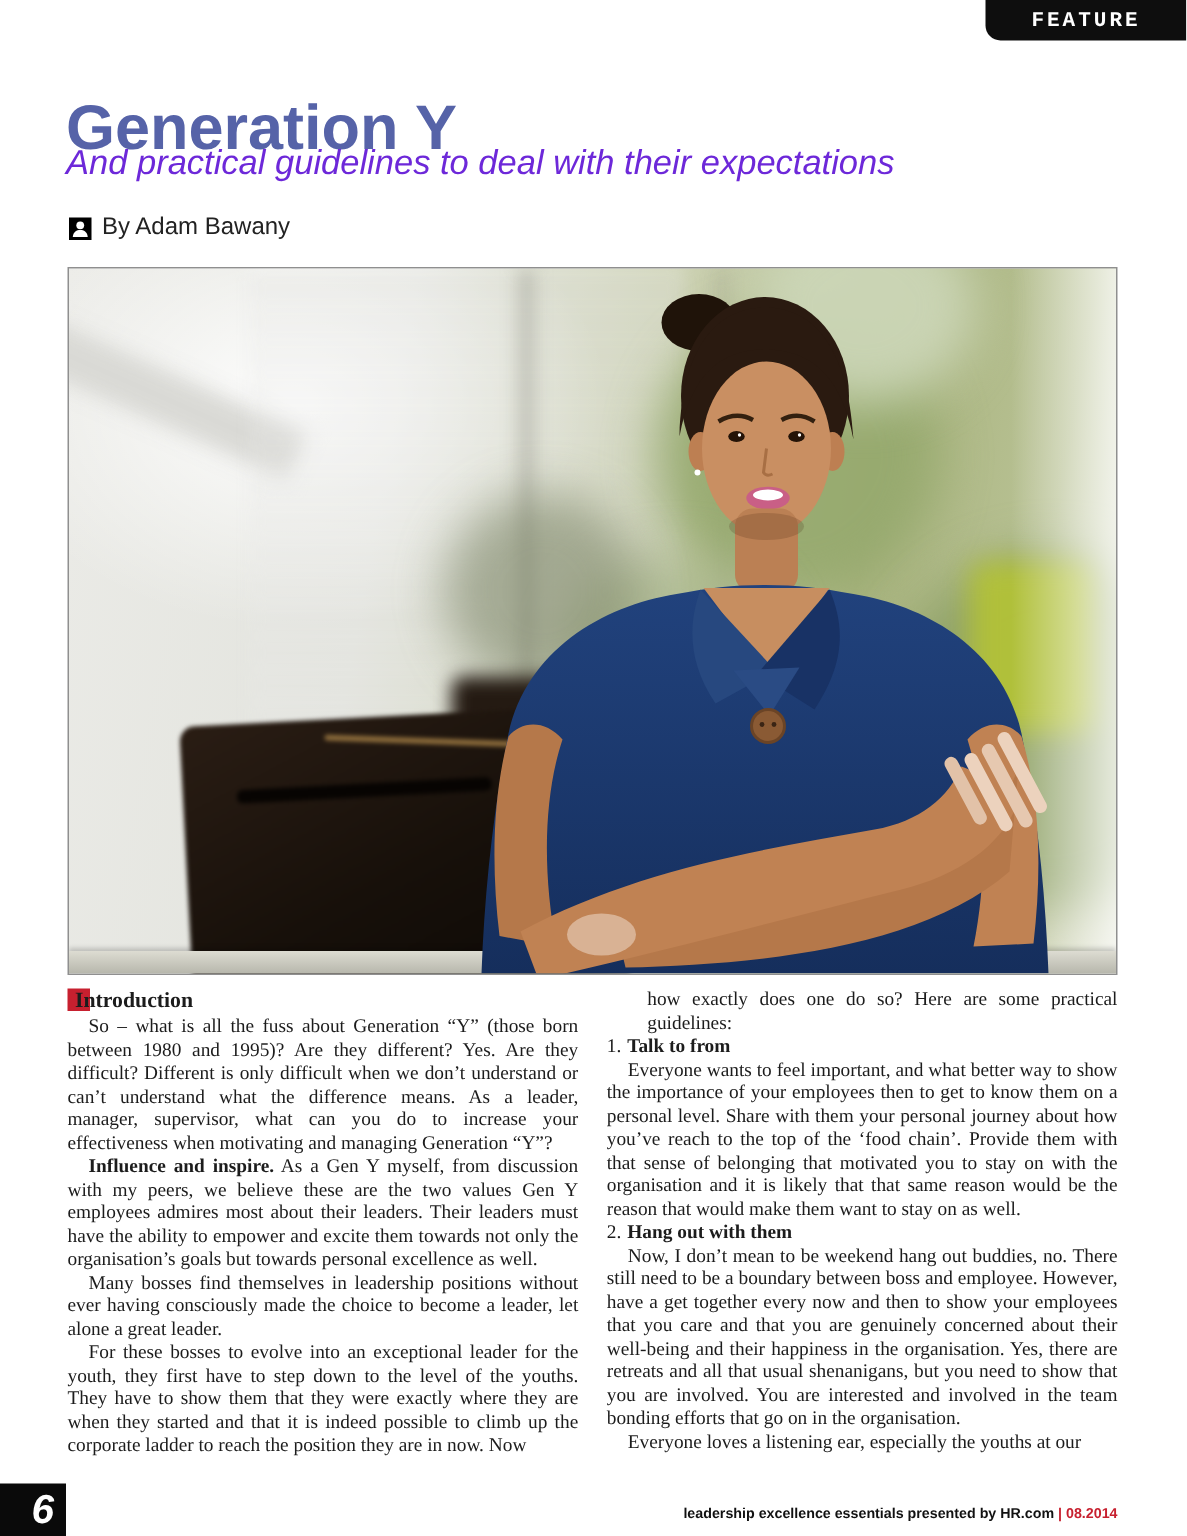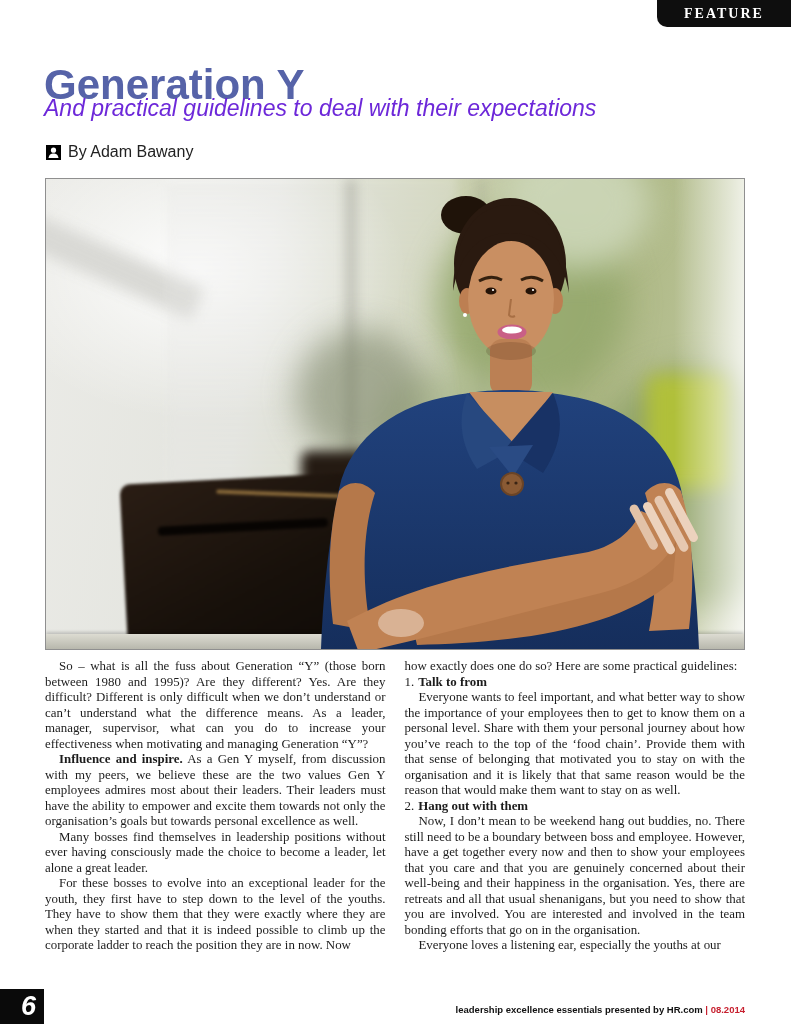--- a/index.html
+++ b/index.html
@@ -2,21 +2,21 @@
 <html style="--accent_red: #c7202f; --title_blue: #5663a8; --navy_top: #1d3a70; --skin_tone: #c08253; --plant_green: #9aab6e;"><head>
 <meta charset="utf-8">
 <style>
   html,body{margin:0;padding:0;background:#fff;}
   .page{position:relative;width:791px;height:1024px;background:#fff;overflow:hidden;
         font-family:"Liberation Serif",serif;color:#1c1c1c;}
 
   
   .feature-badge{position:absolute;top:0;right:0;width:134px;height:27px;background:#0e0e0e;
         border-radius:0 0 0 10px;display:flex;align-items:center;justify-content:center;
-        color:#fff;font-family:Liberation Serif, serif;font-weight:bold;font-size:14px;letter-spacing:2px;}
+        color:#fff;font-family:Liberation Mono, monospace;font-weight:bold;font-size:14px;letter-spacing:2px;}
   .page-title{position:absolute;left:44px;top:33px;font-family:"Liberation Sans",sans-serif;
         font-size:42px;letter-spacing:0px;color:var(--title_blue,#5663a8);}
   .subtitle{position:absolute;left:44px;top:95px;font-family:"Liberation Sans",sans-serif;
         font-style:italic;font-size:23px;color:#6d28d9;white-space:nowrap;}
   .byline{position:absolute;left:46px;top:143px;display:flex;align-items:center;gap:7px;
         font-family:"Liberation Sans",sans-serif;font-size:16px;color:#222;}
   .byline-icon{width:15px;height:15px;background:#000;display:flex;align-items:flex-end;justify-content:center;}
 
   
   .photo{position:absolute;left:45px;top:178px;width:698px;height:470px;border:1px solid #8f8f8f;
@@ -47,21 +47,21 @@
   .monitor-slot{left:36px;top:44px;width:170px;height:9px;background:#070402;border-radius:4px;}
   .monitor-led{right:34px;bottom:28px;width:12px;height:10px;background:#2a4fd4;border-radius:50%;filter:blur(2px);}
   .desk{left:0;bottom:0;width:698px;height:15px;
         background:linear-gradient(180deg,#dddcd2,#b7b7ac);box-shadow:0 -2px 3px rgba(0,0,0,.18);}
   .woman{left:235px;top:0;width:465px;height:470px;}
 
   
   .columns{position:absolute;left:45px;top:659px;width:700px;display:flex;gap:19px;}
   .col{width:341px;font-size:12.9px;line-height:15.5px;text-align:justify;}
   .col p{margin:0;text-indent:14px;}
-  .col p.noindent{text-indent:0;}
+  .col p.noindent{text-indent:0;margin-left:27px;}
   .col p.num-item{text-indent:0;}
   .num{margin-right:4px;}
   .section-heading{position:relative;margin:0 0 1px 0;font-size:14.5px;font-weight:bold;padding-left:5px;line-height:17px;}
   .section-accent{position:absolute;left:0;top:0;width:15px;height:15px;background:var(--accent_red,#c7202f);}
   .section-heading .txt{position:relative;}
 
   
   .page-number-box{position:absolute;left:0;bottom:0;width:44px;height:35px;background:#0a0a0a;color:#fff;
         font-family:"Liberation Sans",sans-serif;font-style:italic;font-weight:bold;font-size:27px;
         display:flex;align-items:center;justify-content:flex-end;padding-right:8px;box-sizing:border-box;}
@@ -169,20 +169,24 @@
         <rect x="350" y="344" width="58" height="9" rx="4.5" fill="#ecd2bd"></rect>
         <rect x="346" y="357" width="50" height="9" rx="4.5" fill="#e2c2a8"></rect>
       </g>
 
       <ellipse cx="120" cy="444" rx="23" ry="14" fill="#d9b294"></ellipse>
     </svg>
   </div>
 
   <div class="columns">
     <div class="col">
+      <h3 class="section-heading">
+        <span class="section-accent"></span>
+        <span class="txt">Introduction</span>
+      </h3>
       <p><b></b><span>So – what is all the fuss about Generation “Y” (those born between 1980 and 1995)? Are they different? Yes. Are they difficult? Different is only difficult when we don’t understand or can’t understand what the difference means. As a leader, manager, supervisor, what can you do to increase your effectiveness when motivating and managing Generation “Y”?</span></p>
       <p><b>Influence and inspire.</b><span> As a Gen Y myself, from discussion with my peers, we believe these are the two values Gen Y employees admires most about their leaders. Their leaders must have the ability to empower and excite them towards not only the organisation’s goals but towards personal excellence as well.</span></p>
       <p><b></b><span>Many bosses find themselves in leadership positions without ever having consciously made the choice to become a leader, let alone a great leader.</span></p>
       <p><b></b><span>For these bosses to evolve into an exceptional leader for the youth, they first have to step down to the level of the youths. They have to show them that they were exactly where they are when they started and that it is indeed possible to climb up the corporate ladder to reach the position they are in now. Now</span></p>
     </div>
     <div class="col">
       <p class="noindent"><span>how exactly does one do so? Here are some practical guidelines:</span></p>
       <p class="num-item"><span class="num">1.</span><b>Talk to from</b></p>
       <p><span>Everyone wants to feel important, and what better way to show the importance of your employees then to get to know them on a personal level. Share with them your personal journey about how you’ve reach to the top of the ‘food chain’. Provide them with that sense of belonging that motivated you to stay on with the organisation and it is likely that that same reason would be the reason that would make them want to stay on as well.</span></p>
       <p class="num-item"><span class="num">2.</span><b>Hang out with them</b></p>

